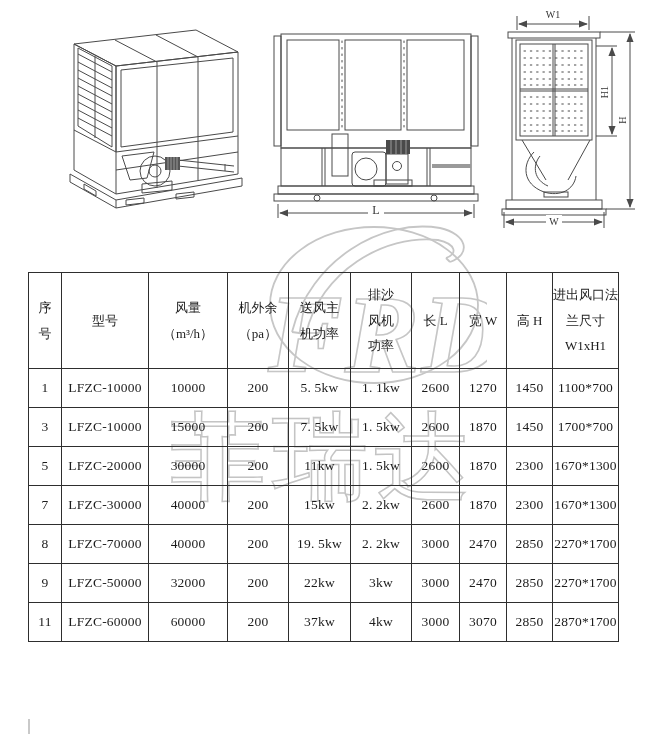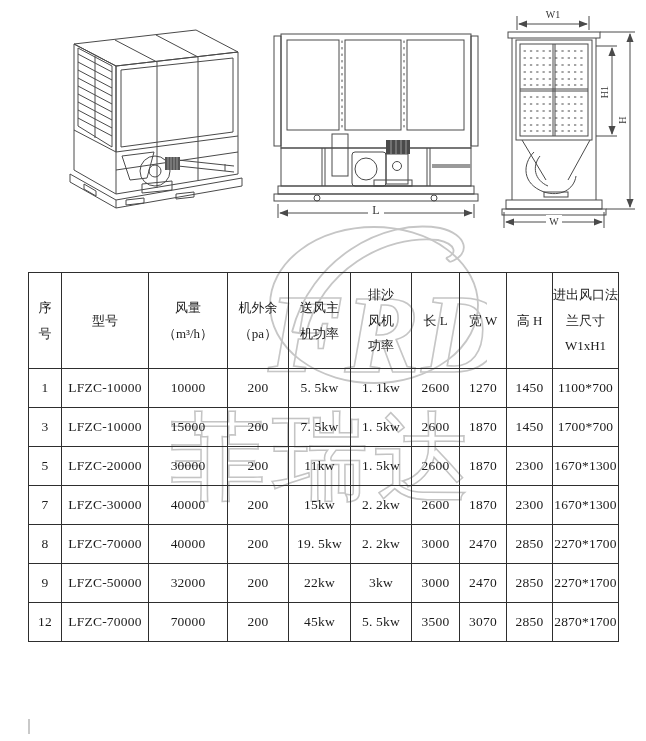--- a/index.html
+++ b/index.html
@@ -276,27 +276,27 @@
           <td>32000</td>
           <td>200</td>
           <td>22kw</td>
           <td>3kw</td>
           <td>3000</td>
           <td>2470</td>
           <td>2850</td>
           <td>2270*1700</td>
         </tr>
         <tr>
-          <td>12</td>
-          <td>LFZC-70000</td>
-          <td>70000</td>
-          <td>200</td>
-          <td>45kw</td>
-          <td>5. 5kw</td>
-          <td>3500</td>
+          <td>11</td>
+          <td>LFZC-60000</td>
+          <td>60000</td>
+          <td>200</td>
+          <td>37kw</td>
+          <td>4kw</td>
+          <td>3000</td>
           <td>3070</td>
           <td>2850</td>
           <td>2870*1700</td>
         </tr>
       </tbody>
   </table>
 
   <div class="stub"></div>
 
 </div>

